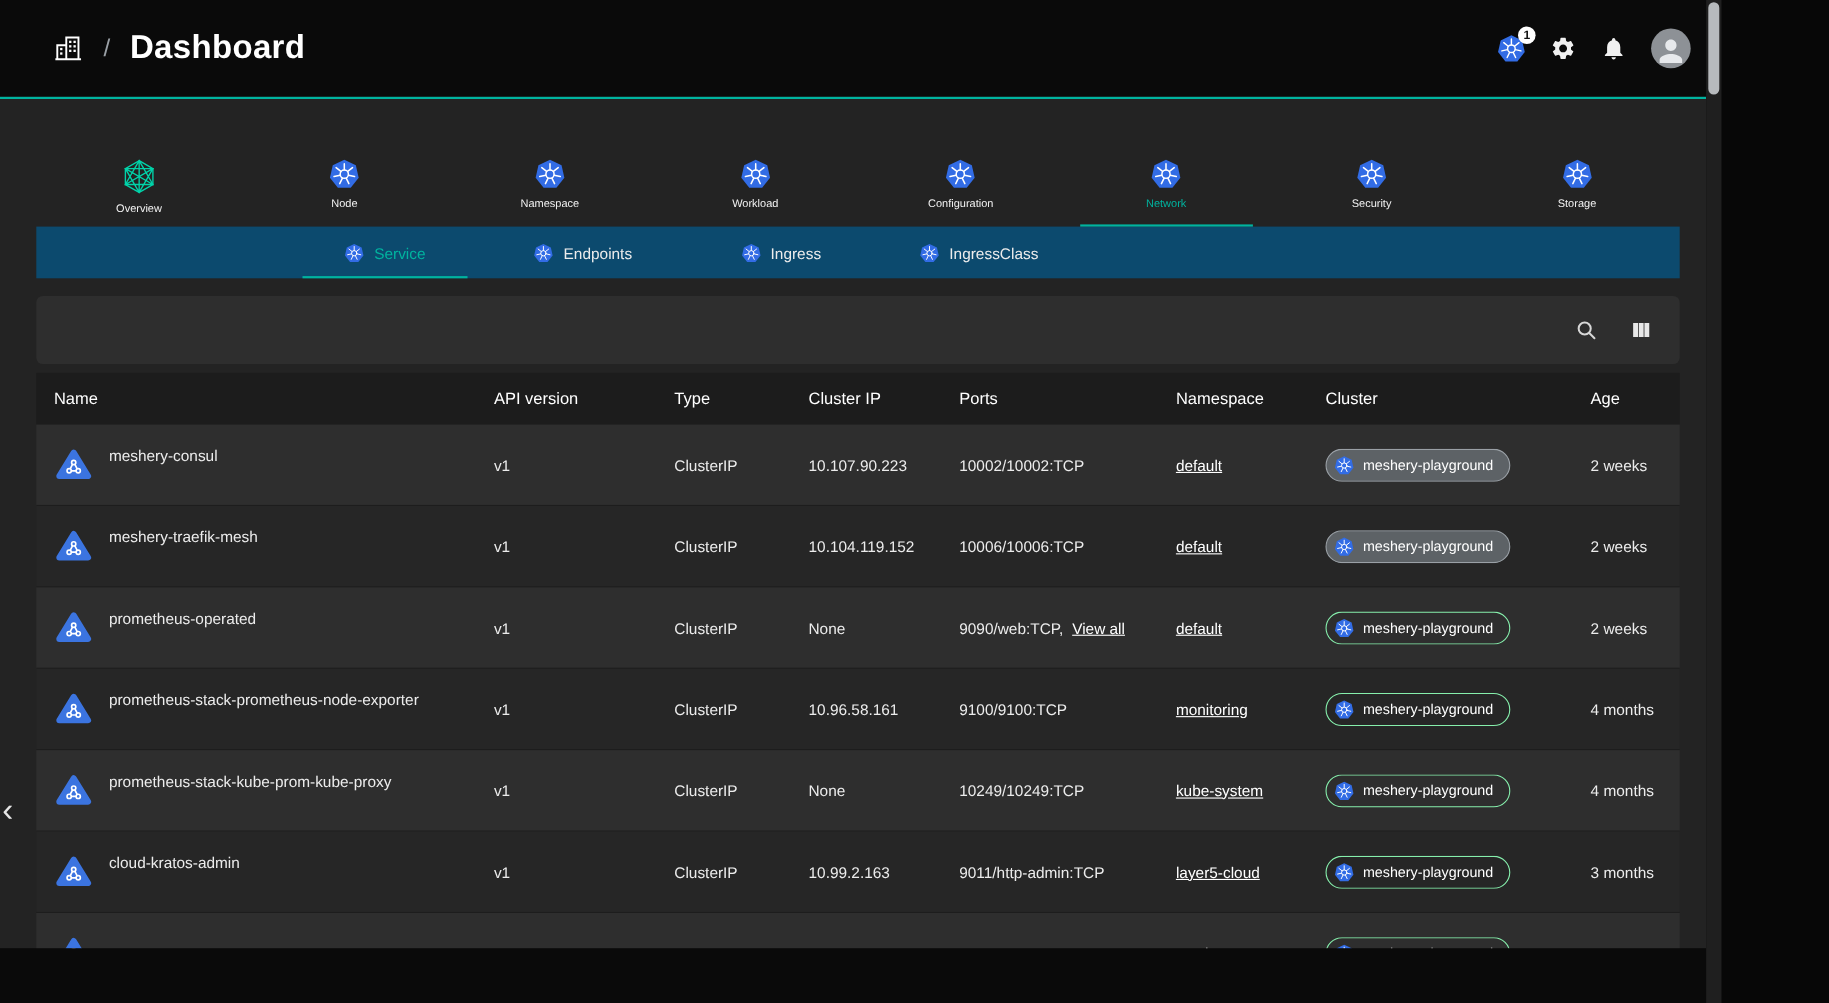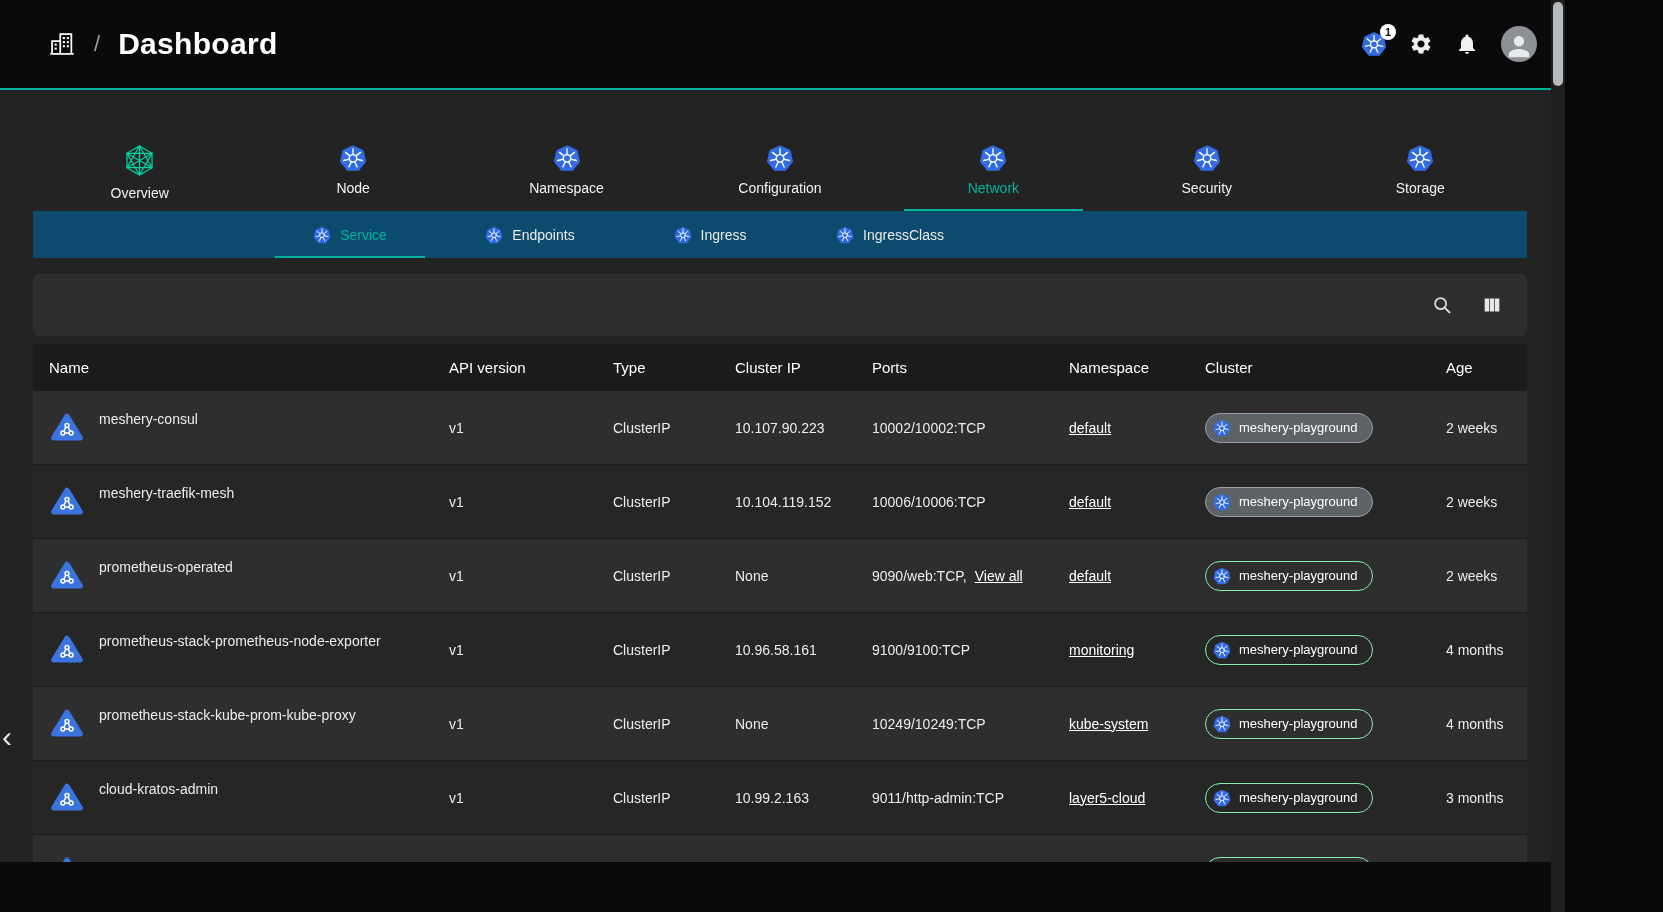--- a/index.html
+++ b/index.html
@@ -35,21 +35,21 @@
   .ic-28{width:28px;height:28px}
 
   
   .content{padding:0 24px 0 33px}
 
   .resource-tabs{margin-top:40px;display:flex}
   .tab{flex:1;display:flex;flex-direction:column;align-items:center;gap:8px;
     padding:14px 0 10px;position:relative;cursor:pointer}
   .tab-ic{width:28px;height:28px}
   .tab-ic.big{width:33px;height:33px}
-  .tab-label{font-size:14px;color:#f2f2f2}
+  .tab-label{font-size:10px;color:#f2f2f2}
   .tab.selected .tab-label{color:#00B39F}
   .tab.selected::after{content:"";position:absolute;bottom:0;left:8%;width:84%;height:2px;background:#00B39F}
 
   .sub-tabs{background:#0c4a6e;height:47px;display:flex;align-items:stretch;padding-left:242px}
   .subtab{width:150px;margin-right:30px;display:flex;align-items:center;justify-content:center;
     gap:9px;position:relative;cursor:pointer}
   .subtab-label{font-size:14px;color:#ececec}
   .subtab.selected .subtab-label{color:#00B39F}
   .subtab.selected::after{content:"";position:absolute;bottom:0;left:0;width:100%;height:2px;background:#00B39F}
 
@@ -177,20 +177,32 @@
               <polygon points="12,1 21,5.3 23.2,15.1 17,22.9 7,22.9 0.8,15.1 3,5.3" fill="#326CE5"></polygon>
               <g stroke="#fff" stroke-width="1.2" fill="none" stroke-linecap="round">
                 <circle cx="12" cy="12.3" r="3.2"></circle>
                 <path d="M12 8.9V4.1M14.66 10.18 18.41 7.19M15.31 13.06 20 14.12M13.48 15.36 15.56 19.69M10.52 15.36 8.44 19.69M8.69 13.06 4 14.12M9.34 10.18 5.59 7.19"></path>
               </g>
             </svg>
           </span>
     <span class="tab-label">Namespace</span>
   </div>
 
+  <div class="tab">
+    <span class="ic tab-ic">
+            <svg viewBox="0 0 24 24">
+              <polygon points="12,1 21,5.3 23.2,15.1 17,22.9 7,22.9 0.8,15.1 3,5.3" fill="#326CE5"></polygon>
+              <g stroke="#fff" stroke-width="1.2" fill="none" stroke-linecap="round">
+                <circle cx="12" cy="12.3" r="3.2"></circle>
+                <path d="M12 8.9V4.1M14.66 10.18 18.41 7.19M15.31 13.06 20 14.12M13.48 15.36 15.56 19.69M10.52 15.36 8.44 19.69M8.69 13.06 4 14.12M9.34 10.18 5.59 7.19"></path>
+              </g>
+            </svg>
+          </span>
+    <span class="tab-label">Workload</span>
+  </div>
 
   <div class="tab">
     <span class="ic tab-ic">
             <svg viewBox="0 0 24 24">
               <polygon points="12,1 21,5.3 23.2,15.1 17,22.9 7,22.9 0.8,15.1 3,5.3" fill="#326CE5"></polygon>
               <g stroke="#fff" stroke-width="1.2" fill="none" stroke-linecap="round">
                 <circle cx="12" cy="12.3" r="3.2"></circle>
                 <path d="M12 8.9V4.1M14.66 10.18 18.41 7.19M15.31 13.06 20 14.12M13.48 15.36 15.56 19.69M10.52 15.36 8.44 19.69M8.69 13.06 4 14.12M9.34 10.18 5.59 7.19"></path>
               </g>
             </svg>

